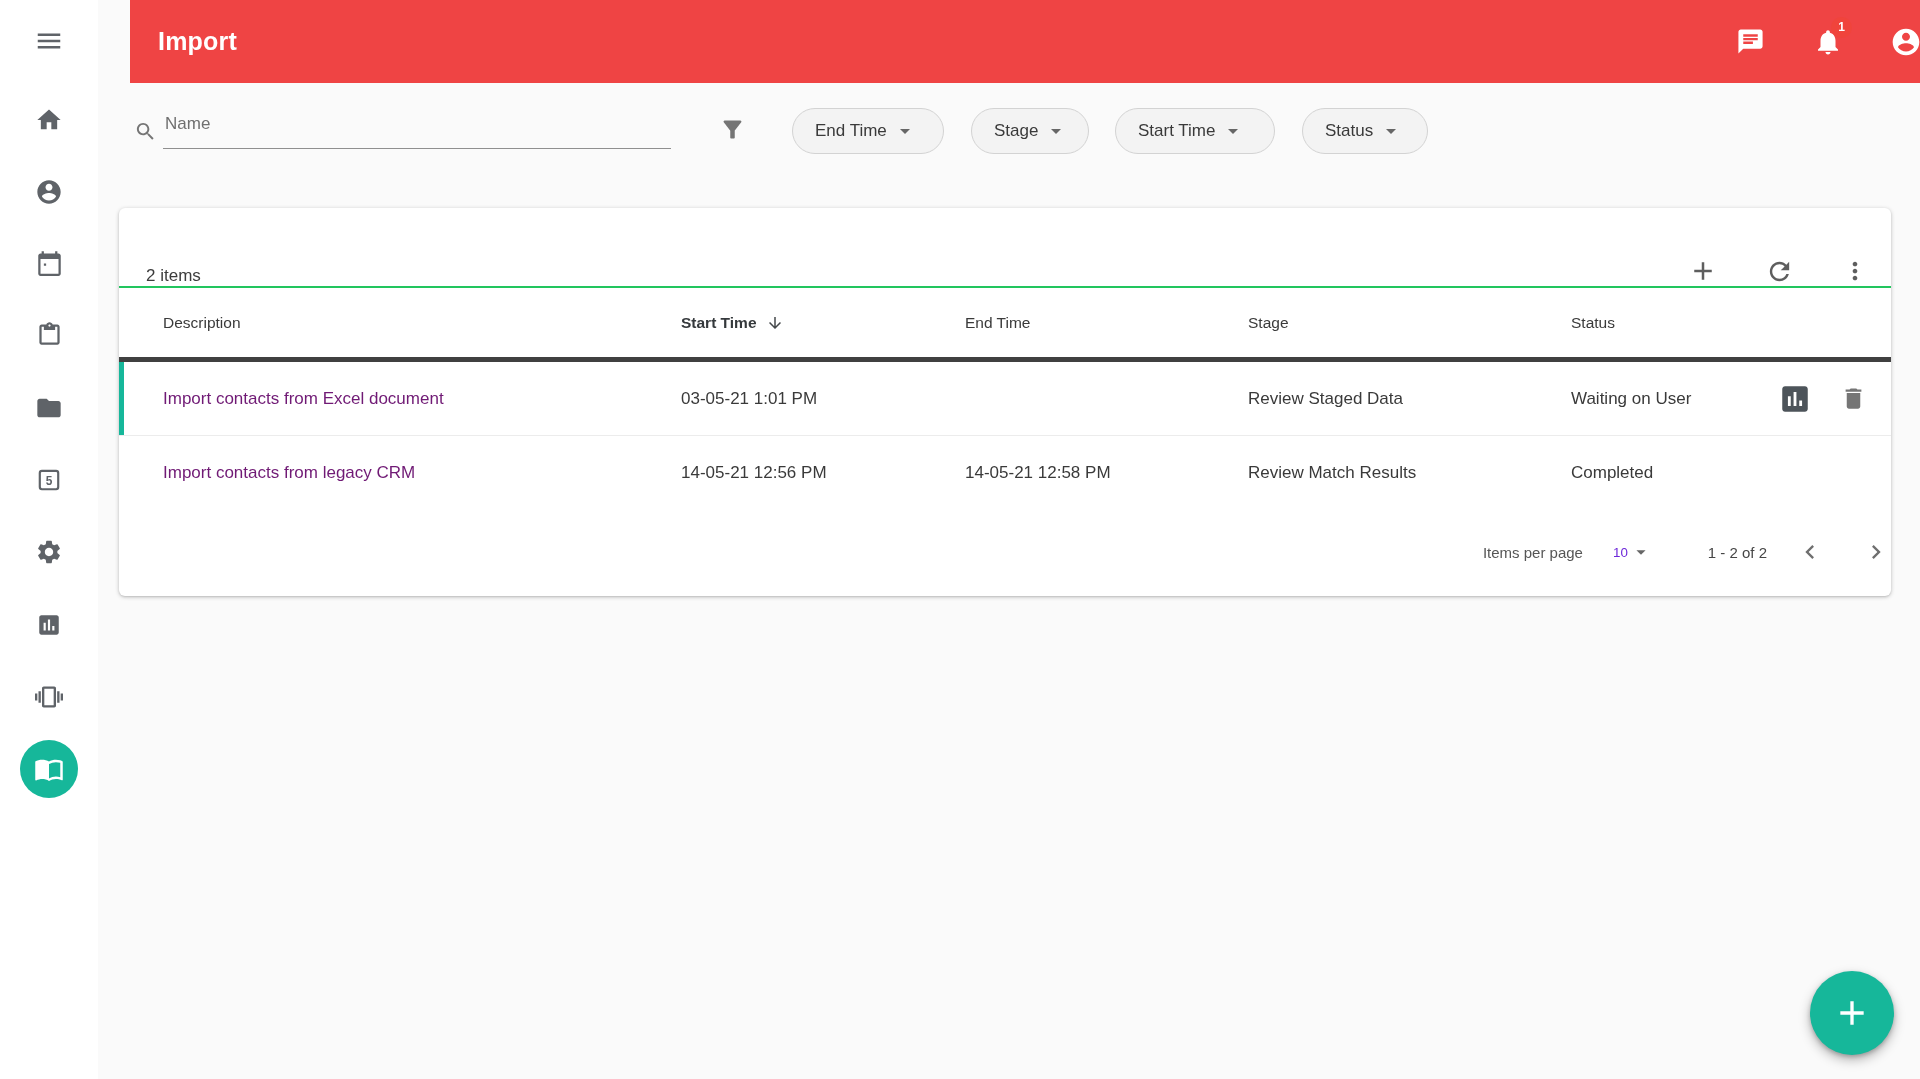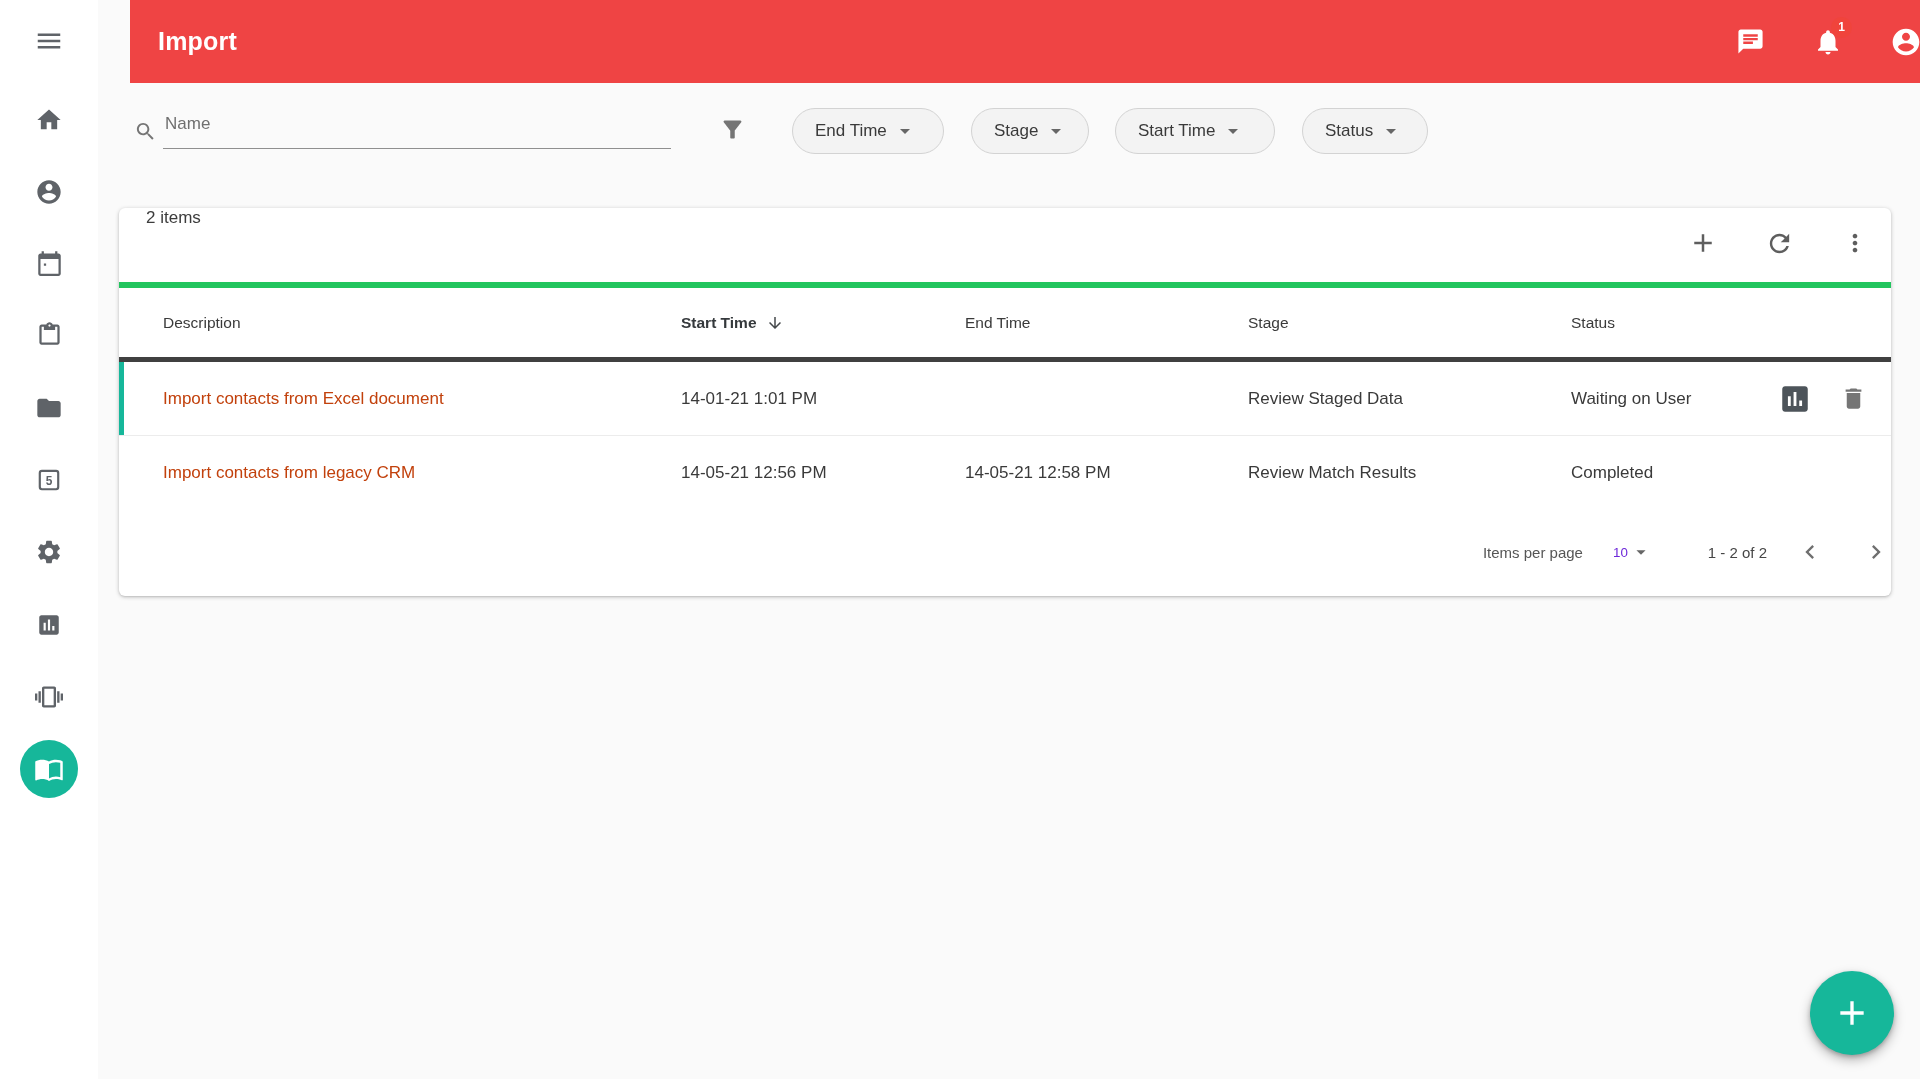--- a/index.html
+++ b/index.html
@@ -36,34 +36,34 @@
   .chip .caret { color:#666; }
   .chip-endtime { left:792px; width:152px; }
   .chip-stage { left:971px; width:118px; }
   .chip-starttime { left:1115px; width:160px; }
   .chip-status { left:1302px; width:126px; }
   .chip span { white-space:nowrap; }
 
   
   .card { position:absolute; left:119px; top:208px; width:1772px; height:388px; background:#fff; border-radius:6px;
     box-shadow:0 1px 4px rgba(0,0,0,.22), 0 1px 2px rgba(0,0,0,.1); overflow:hidden; }
-  .card-header { height:80px; display:flex; align-items:flex-start; padding:0 21px 0 27px; border-bottom:6px solid #22c55e;flex-direction:column; }
+  .card-header { height:80px; display:flex; align-items:flex-end; padding:0 21px 0 27px; border-bottom:2px solid #22c55e; }
   .items-count { font-size:17px; color:#3c3c3c; }
   .header-actions { margin-left:auto; display:flex; align-items:center; gap:46px; }
   .header-actions .icon-btn { width:30px; height:30px; color:#5e5e5e; display:flex; align-items:center; justify-content:center; }
 
   .grid-row { display:grid; grid-template-columns:518px 284px 283px 323px 188px 1fr; align-items:center; padding-left:44px; }
   .thead { height:74px; color:#5f6368; font-size:15.5px; border-bottom:5px solid #404040; }
   .th-sorted { color:#35393c; font-weight:700; display:flex; align-items:center; gap:9px; }
   .sort-icon { color:#44484b; display:flex; }
 
   .trow { height:74px; font-size:17px; position:relative; }
   .trow-first { border-bottom:1px solid #ececec; }
   .accent { position:absolute; left:0; top:0; bottom:0; width:5px; background:#16b79a; }
-  .desc-link { color:#c2410c; text-decoration:none; font-size:17px; }
+  .desc-link { color:#701a75; text-decoration:none; font-size:17px; }
   .cell { padding-right:14px; white-space:nowrap; overflow:hidden; text-overflow:ellipsis; color:#3a3a3a; }
   .actions-cell { display:flex; justify-content:flex-end; align-items:center; gap:28px; padding-right:24px; }
   .chart-btn { color:#4d545a; display:flex; }
   .trash-btn { color:#757575; display:flex; }
 
   .paginator { display:flex; align-items:center; justify-content:flex-end; height:84px; 
     color:#565656; font-size:15px; }
   .pp-label { margin-right:30px; }
   .pp-select { display:flex; align-items:center; gap:2px; margin-right:56px; color:#6d28d9; }
   .pp-select .caret { color:#666; }
@@ -288,21 +288,21 @@
     </div>
     <div class="cell">End Time</div>
     <div class="cell">Stage</div>
     <div class="cell">Status</div>
     <div></div>
   </div>
 
   <div class="grid-row trow trow-first">
     <span class="accent"></span>
     <div class="cell"><a href="#" class="desc-link">Import contacts from Excel document</a></div>
-    <div class="cell">14-01-21 1:01 PM</div>
+    <div class="cell">03-05-21 1:01 PM</div>
     <div class="cell"></div>
     <div class="cell">Review Staged Data</div>
     <div class="cell">Waiting on User</div>
     <div class="actions-cell">
       <button class="chart-btn">
         <span>
           <svg viewBox="0 0 24 24" width="34" height="34" fill="currentColor">
               <path d="M19 3H5c-1.1 0-2 .9-2 2v14c0 1.1.9 2 2 2h14c1.1 0 2-.9 2-2V5c0-1.1-.9-2-2-2zM9 17H7v-7h2v7zm4 0h-2V7h2v10zm4 0h-2v-4h2v4z"></path>
             </svg>
         </span>

